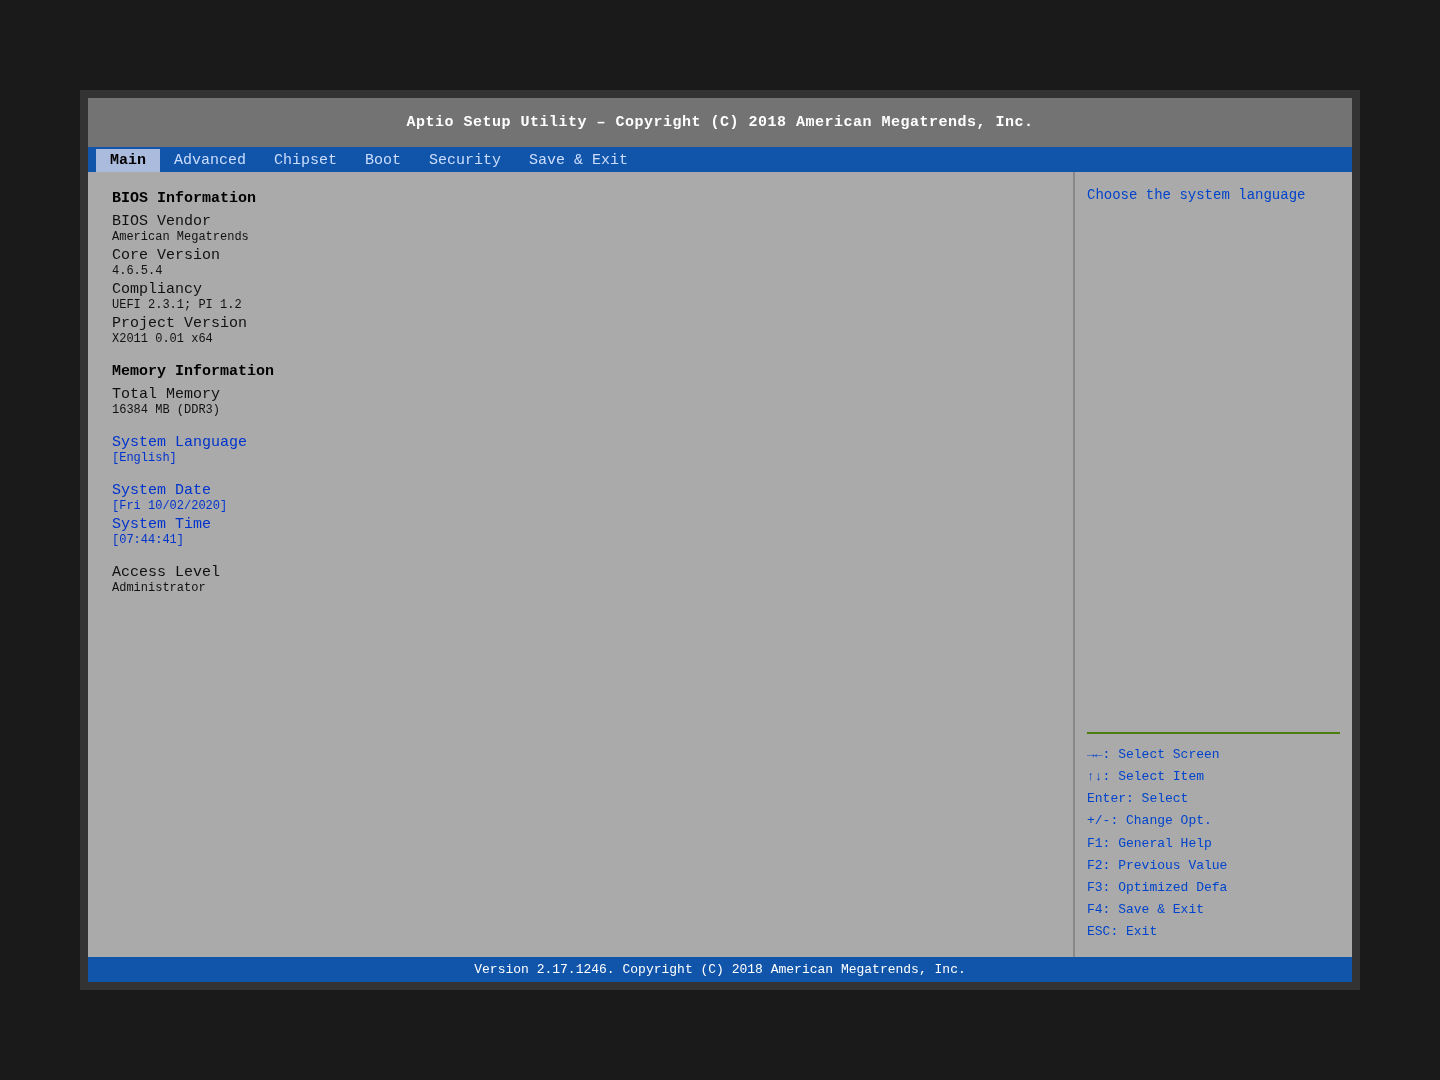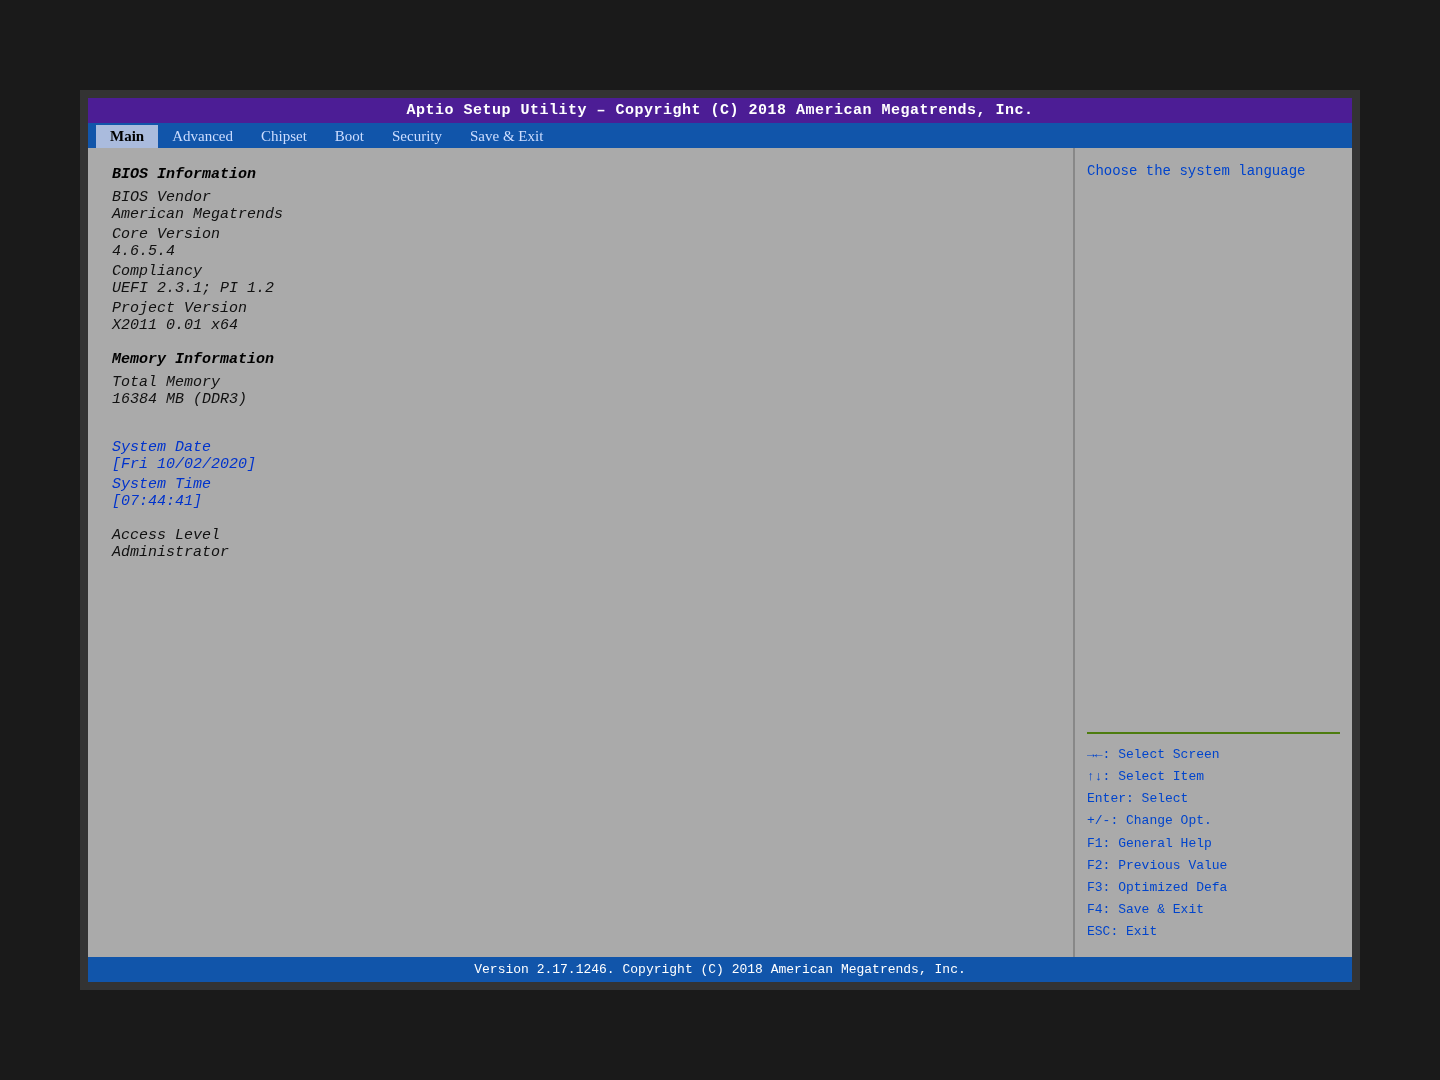--- a/index.html
+++ b/index.html
@@ -16,43 +16,43 @@
       width: 1280px;
       height: 900px;
       background: #000;
       border: 8px solid #333;
       display: flex;
       flex-direction: column;
       position: relative;
     }
     
     .title-bar {
-      background: #4c1d95;
+      background: #737373;
       color: #ffffff;
       text-align: center;
-      padding: 4px 8px;
+      padding: 16px 8px;
       font-size: 15px;
       font-weight: bold;
       letter-spacing: 0.5px;
     }
     
     .nav-bar {
       background: #1155aa;
       display: flex;
       flex-direction: row;
       align-items: center;
       padding: 2px 8px 0 8px;
       gap: 0;
     }
     .nav-tab {
       color: #ccddff;
       font-size: 15px;
       padding: 3px 14px;
       cursor: pointer;
-      font-family: Liberation Serif, serif;
+      font-family: Liberation Mono, monospace;
     }
     .nav-tab.active {
       background: #aabbdd;
       color: #000000;
       font-weight: bold;
     }
     
     .main-area {
       flex: 1;
       display: flex;
@@ -60,41 +60,40 @@
       background: #aaaaaa;
     }
     
     .content-panel {
       flex: 1;
       padding: 18px 24px;
       background: #aaaaaa;
       color: #000000;
       font-size: 15px;
       border-right: 2px solid #888;
-      font-style: italic;
     }
     .section-header {
       color: #000000;
       font-weight: bold;
       margin-bottom: 6px;
       font-size: 15px;
     }
     .info-row {
       display: flex;
       flex-direction: column;
       margin-bottom: 3px;
     }
     .info-label {
       width: 340px;
       color: #111;
       font-size: 15px;
     }
     .info-value {
       color: #111;
-      font-size: 15px;
+      font-size: 12px;
     }
     .info-label.blue, .info-value.blue {
       color: #0033cc;
     }
     .separator {
       height: 14px;
     }
     
     .help-panel {
       width: 277px;
@@ -189,20 +188,26 @@
       <div>
         <div class="section-header">Memory Information</div>
         <div class="info-row">
           <div class="info-label">Total Memory</div>
           <div class="info-value">16384 MB (DDR3)</div>
         </div>
       </div>
 
       <div class="separator"></div>
 
+      <div>
+        <div class="info-row">
+          <div class="info-label blue">System Language</div>
+          <div class="info-value blue">[English]</div>
+        </div>
+      </div>
 
       <div class="separator"></div>
 
       <div>
         <div class="info-row">
           <div class="info-label blue">System Date</div>
           <div class="info-value blue">[Fri 10/02/2020]</div>
         </div>
         <div class="info-row">
           <div class="info-label blue">System Time</div>

